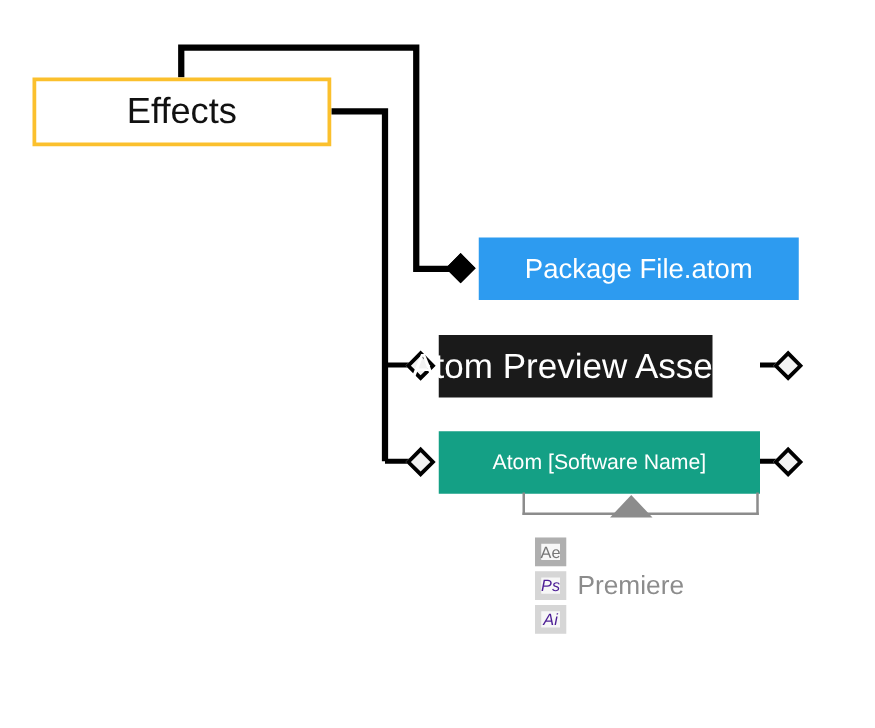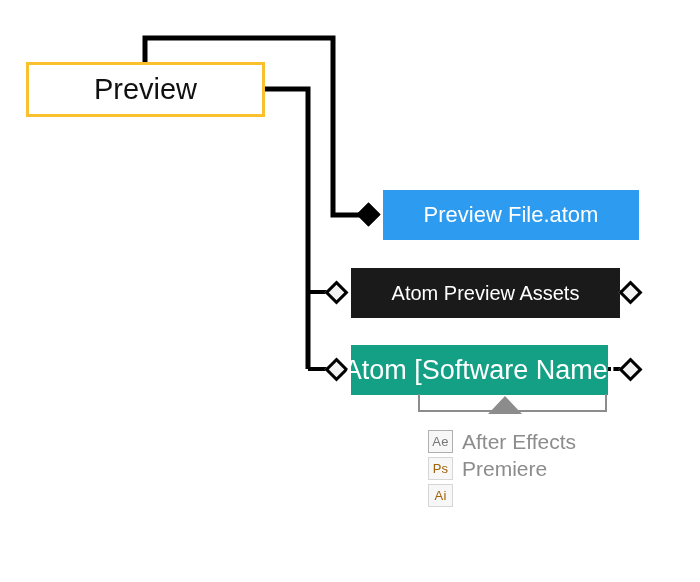--- a/index.html
+++ b/index.html
@@ -51,35 +51,35 @@
     width: 256px;
     height: 50px;
     background: #2D9BF0;
     color: #ffffff;
     font-size: 22px;
   }
 
   .node-preview {
     left: 351px;
     top: 268px;
-    width: 269px;
+    width: 219px;
     height: 50px;
     background: #1A1A1A;
     color: #ffffff;
-    font-size: 20px;
+    font-size: 28px;
   }
 
   .node-software {
     left: 351px;
     top: 345px;
     width: 257px;
     height: 50px;
     background: #14A085;
     color: #ffffff;
-    font-size: 27px;
+    font-size: 17px;
   }
 
   
   .diamond {
     position: absolute;
     width: 17px;
     height: 17px;
     transform: rotate(45deg);
     box-sizing: border-box;
   }
@@ -132,30 +132,30 @@
   .app-row {
     display: flex;
     align-items: center;
     gap: 9px;
     height: 23px;
   }
   .app-badge {
     width: 25px;
     height: 23px;
     box-sizing: border-box;
-    border: 1px solid #f97316;
+    border: 5px solid #f97316;
     background: #F7F7F7;
     display: flex;
     align-items: center;
     justify-content: center;
     font-size: 13px;
     letter-spacing: 0.2px;
   }
   .app-badge.dark  { color: #777777; border-color: #AFAFAF; }
-  .app-badge.light { color: #a16207; border-color: #D6D6D6; }
+  .app-badge.light { color: #4c1d95; border-color: #D6D6D6; font-style: italic; }
   .app-label {
     font-size: 21px;
     color: #8C8C8C;
     line-height: 1;
   }
 </style>
 </head>
 <body>
 
 <div id="canvas">
@@ -168,48 +168,47 @@
 
     <path d="M308,292 L330,292" fill="none" stroke="#000000" stroke-width="4"></path>
 
     <path d="M308,369 L330,369" fill="none" stroke="#000000" stroke-width="4"></path>
 
     <path d="M608,292 L624,292" fill="none" stroke="#000000" stroke-width="4"></path>
     <path d="M608,369 L624,369" fill="none" stroke="#000000" stroke-width="4"></path>
   </svg>
 
   <div class="node node-folder">
-    <span>Preview</span>
+    <span>Effects</span>
   </div>
 
   <div class="diamond diamond-filled dia-package"></div>
 
   <div class="node node-package">
-    <span>Preview File.atom</span>
+    <span>Package File.atom</span>
   </div>
 
   <div class="diamond diamond-hollow dia-preview-l"></div>
   <div class="node node-preview">
     <span>Atom Preview Assets</span>
   </div>
   <div class="diamond diamond-hollow dia-preview-r"></div>
 
   <div class="diamond diamond-hollow dia-soft-l"></div>
   <div class="node node-software">
     <span>Atom [Software Name]</span>
   </div>
   <div class="diamond diamond-hollow dia-soft-r"></div>
 
   <div class="bracket"></div>
   <div class="bracket-arrow"></div>
 
   <div class="app-list">
     <div class="app-row">
       <span class="app-badge dark">Ae</span>
-      <span class="app-label">After Effects</span>
     </div>
     <div class="app-row">
       <span class="app-badge light">Ps</span>
       <span class="app-label">Premiere</span>
     </div>
     <div class="app-row">
       <span class="app-badge light">Ai</span>
     </div>
   </div>
 

